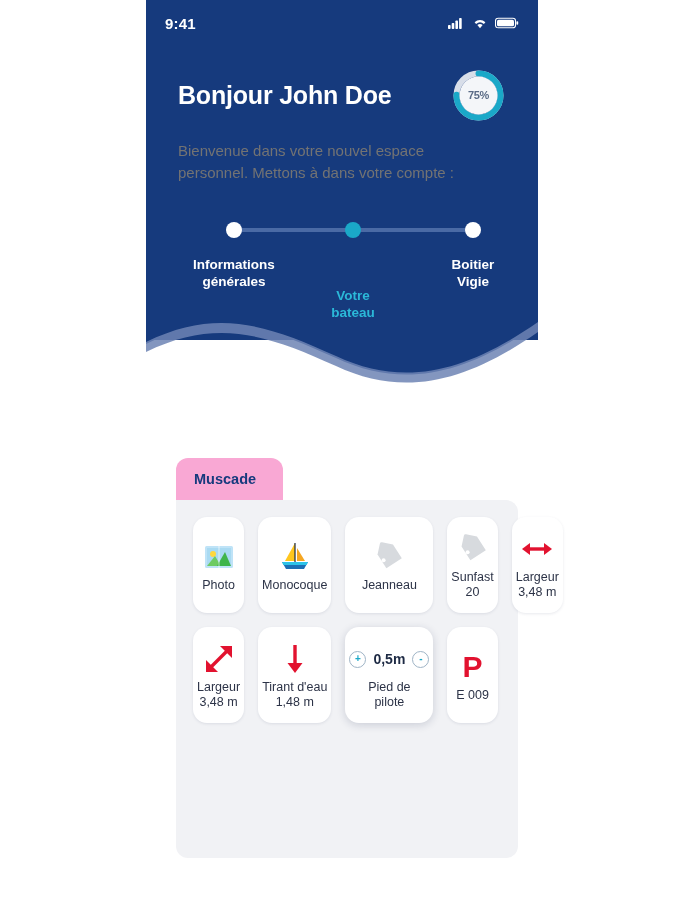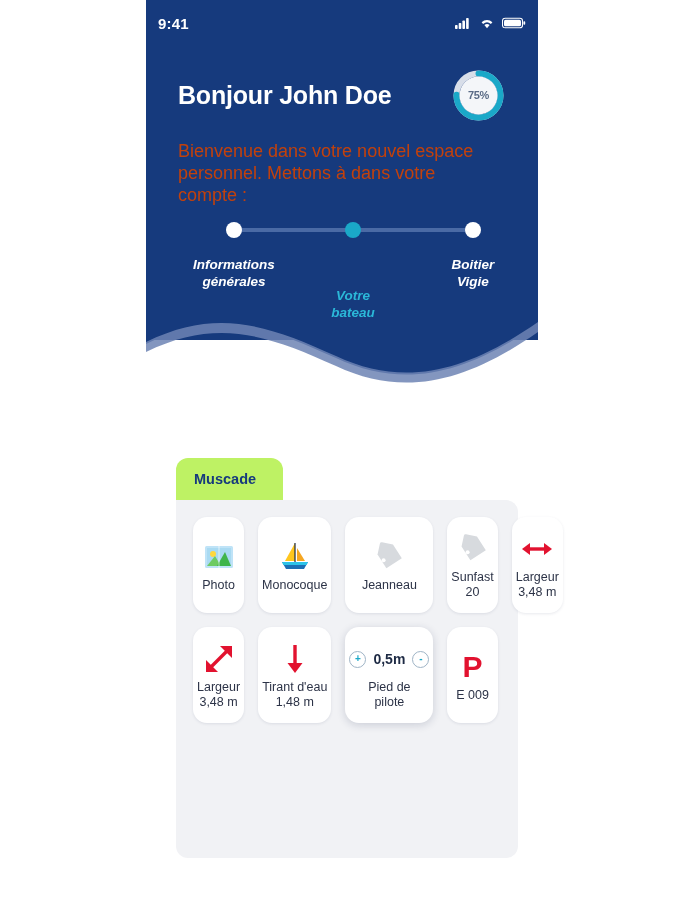--- a/index.html
+++ b/index.html
@@ -42,21 +42,21 @@
 
   
   #status-bar {
     position: absolute;
     left: 0; top: 0;
     width: 392px;
     height: 46px;
     display: flex;
     align-items: center;
     justify-content: space-between;
-    padding: 0 12px;
+    padding: 0 19px;
     box-sizing: border-box;
   }
   #status-time {
     color: #ffffff;
     font-size: 15px;
     font-weight: bold;
     letter-spacing: .2px;
   }
   #status-icons {
     display: flex;
@@ -104,22 +104,22 @@
     color: #5a6b86;
     letter-spacing: -0.3px;
   }
 
   
   #welcome-text {
     position: absolute;
     left: 32px;
     top: 140px;
     width: 310px;
-    color: #c2410c;
-    font-size: 18px;
+    color: #737373;
+    font-size: 15px;
     line-height: 22px;
     font-weight: 500;
   }
 
   
   #stepper {
     position: absolute;
     left: 0;
     top: 218px;
     width: 392px;
@@ -145,39 +145,38 @@
   .step-node.active { background: #1aa8c8; }
   .step-label {
     position: absolute;
     top: 38px;
     width: 120px;
     text-align: center;
     font-size: 13.5px;
     line-height: 17px;
     font-weight: bold;
     color: #ffffff;
-    font-style: italic;
   }
   .step-label.active { color: #2bb8d8; font-weight: 600; margin-top: 31px; }
 
   
   #panel-wrap {
     position: absolute;
     left: 176px;
     top: 458px;
     width: 342px;
     height: 400px;
   }
   #panel-tab {
     position: absolute;
     left: 0;
     top: 0;
     width: 107px;
     height: 42px;
-    background: #bef264;
+    background: #f9a8d4;
     border-radius: 12px 12px 0 0;
     display: flex;
     align-items: center;
     padding-left: 18px;
     box-sizing: border-box;
   }
   #panel-tab-label {
     font-size: 14.5px;
     font-weight: bold;
     color: #163a7d;

